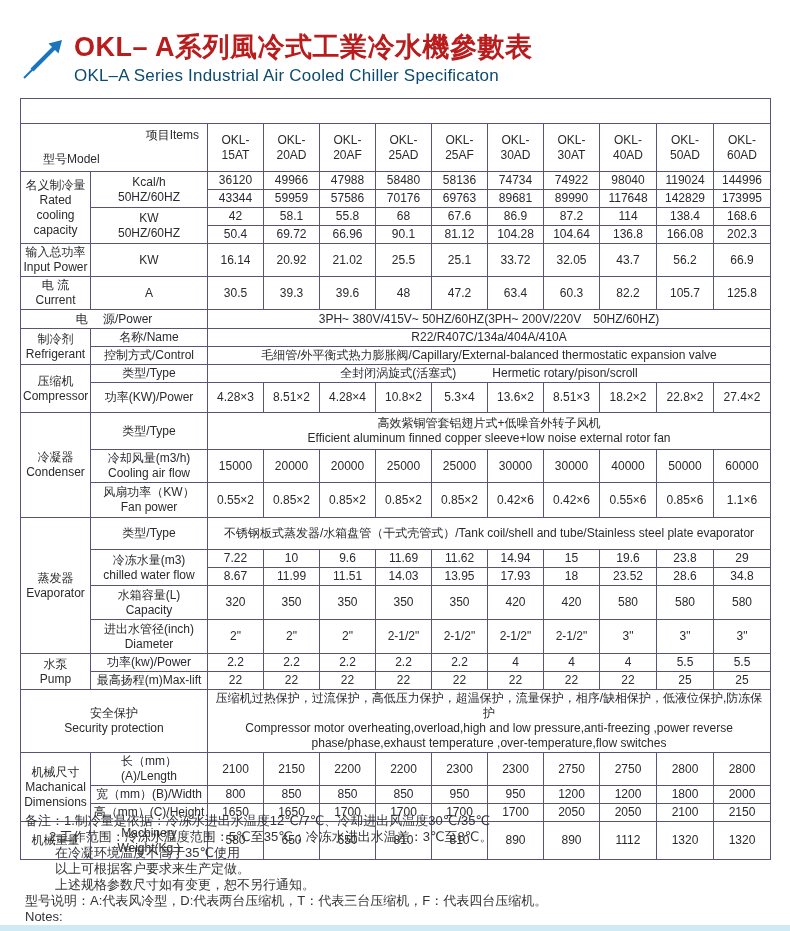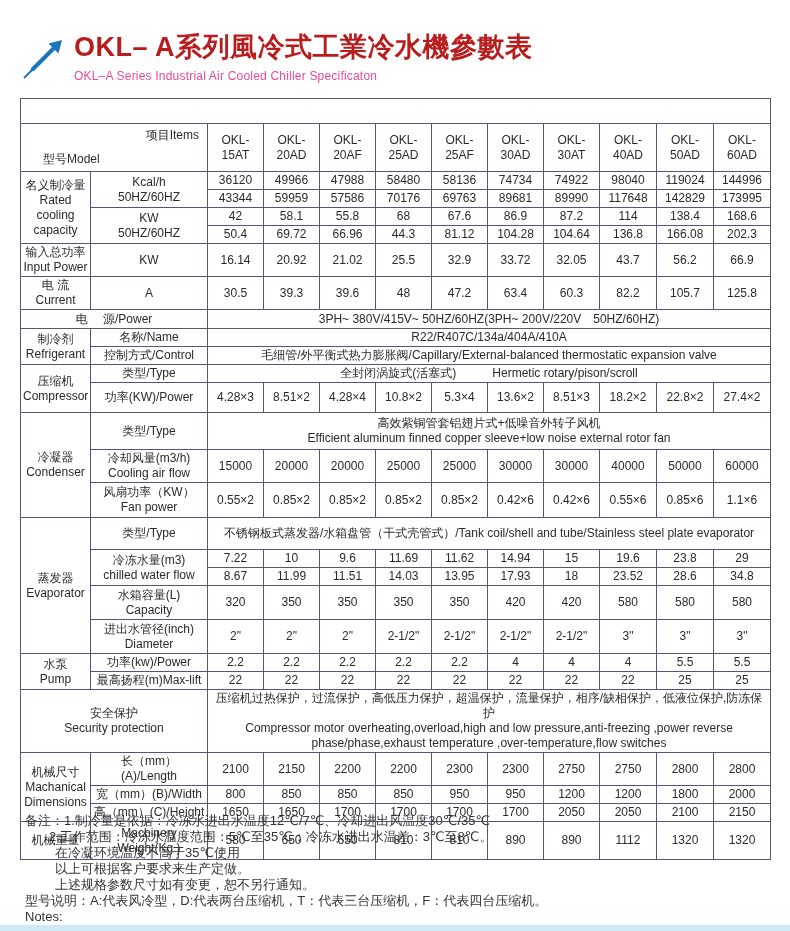--- a/index.html
+++ b/index.html
@@ -5,21 +5,21 @@
   html,body{margin:0;padding:0;}
   body{
     width:790px;height:931px;position:relative;background:#ffffff;
     font-family:"Liberation Sans","DejaVu Sans",sans-serif;color:#2a2a2a;
     overflow:hidden;
   }
   
   .hdr{position:absolute;left:22px;top:30px;display:flex;align-items:flex-start;}
   .brand{width:46px;height:52px;margin-right:6px;flex:0 0 auto;}
   .titles h1{margin:0;font-size:27px;font-weight:600;color:#b91c1c;letter-spacing:.5px;line-height:34px;}
-  .titles .sub{font-size:12px;color:#ec4899;line-height:24px;letter-spacing:.2px;}
+  .titles .sub{font-size:17px;color:#0c4a6e;line-height:24px;letter-spacing:.2px;}
   
   table.spec{
     position:absolute;left:20px;top:98px;width:750px;
     border-collapse:collapse;table-layout:fixed;
   }
   table.spec td{
     border:1px solid #55557a;text-align:center;vertical-align:middle;
     font-size:12px;line-height:1.25;white-space:pre-line;padding:1px 2px;
     background:#ffffff;overflow:hidden;
   }
@@ -150,37 +150,37 @@
         <td>86.9</td>
         <td>87.2</td>
         <td>114</td>
         <td>138.4</td>
         <td>168.6</td>
       </tr>
       <tr style="height: 18px;">
         <td>50.4</td>
         <td>69.72</td>
         <td>66.96</td>
-        <td>44.3</td>
+        <td>90.1</td>
         <td>81.12</td>
         <td>104.28</td>
         <td>104.64</td>
         <td>136.8</td>
         <td>166.08</td>
         <td>202.3</td>
       </tr>
       <tr style="height: 30px;">
         <td class="lab">输入总功率
 Input Power</td>
         <td class="lab">KW</td>
         <td>16.14</td>
         <td>20.92</td>
         <td>21.02</td>
         <td>25.5</td>
-        <td>32.9</td>
+        <td>25.1</td>
         <td>33.72</td>
         <td>32.05</td>
         <td>43.7</td>
         <td>56.2</td>
         <td>66.9</td>
       </tr>
       <tr style="height: 30px;">
         <td class="lab">电 流
 Current</td>
         <td class="lab">A</td>

